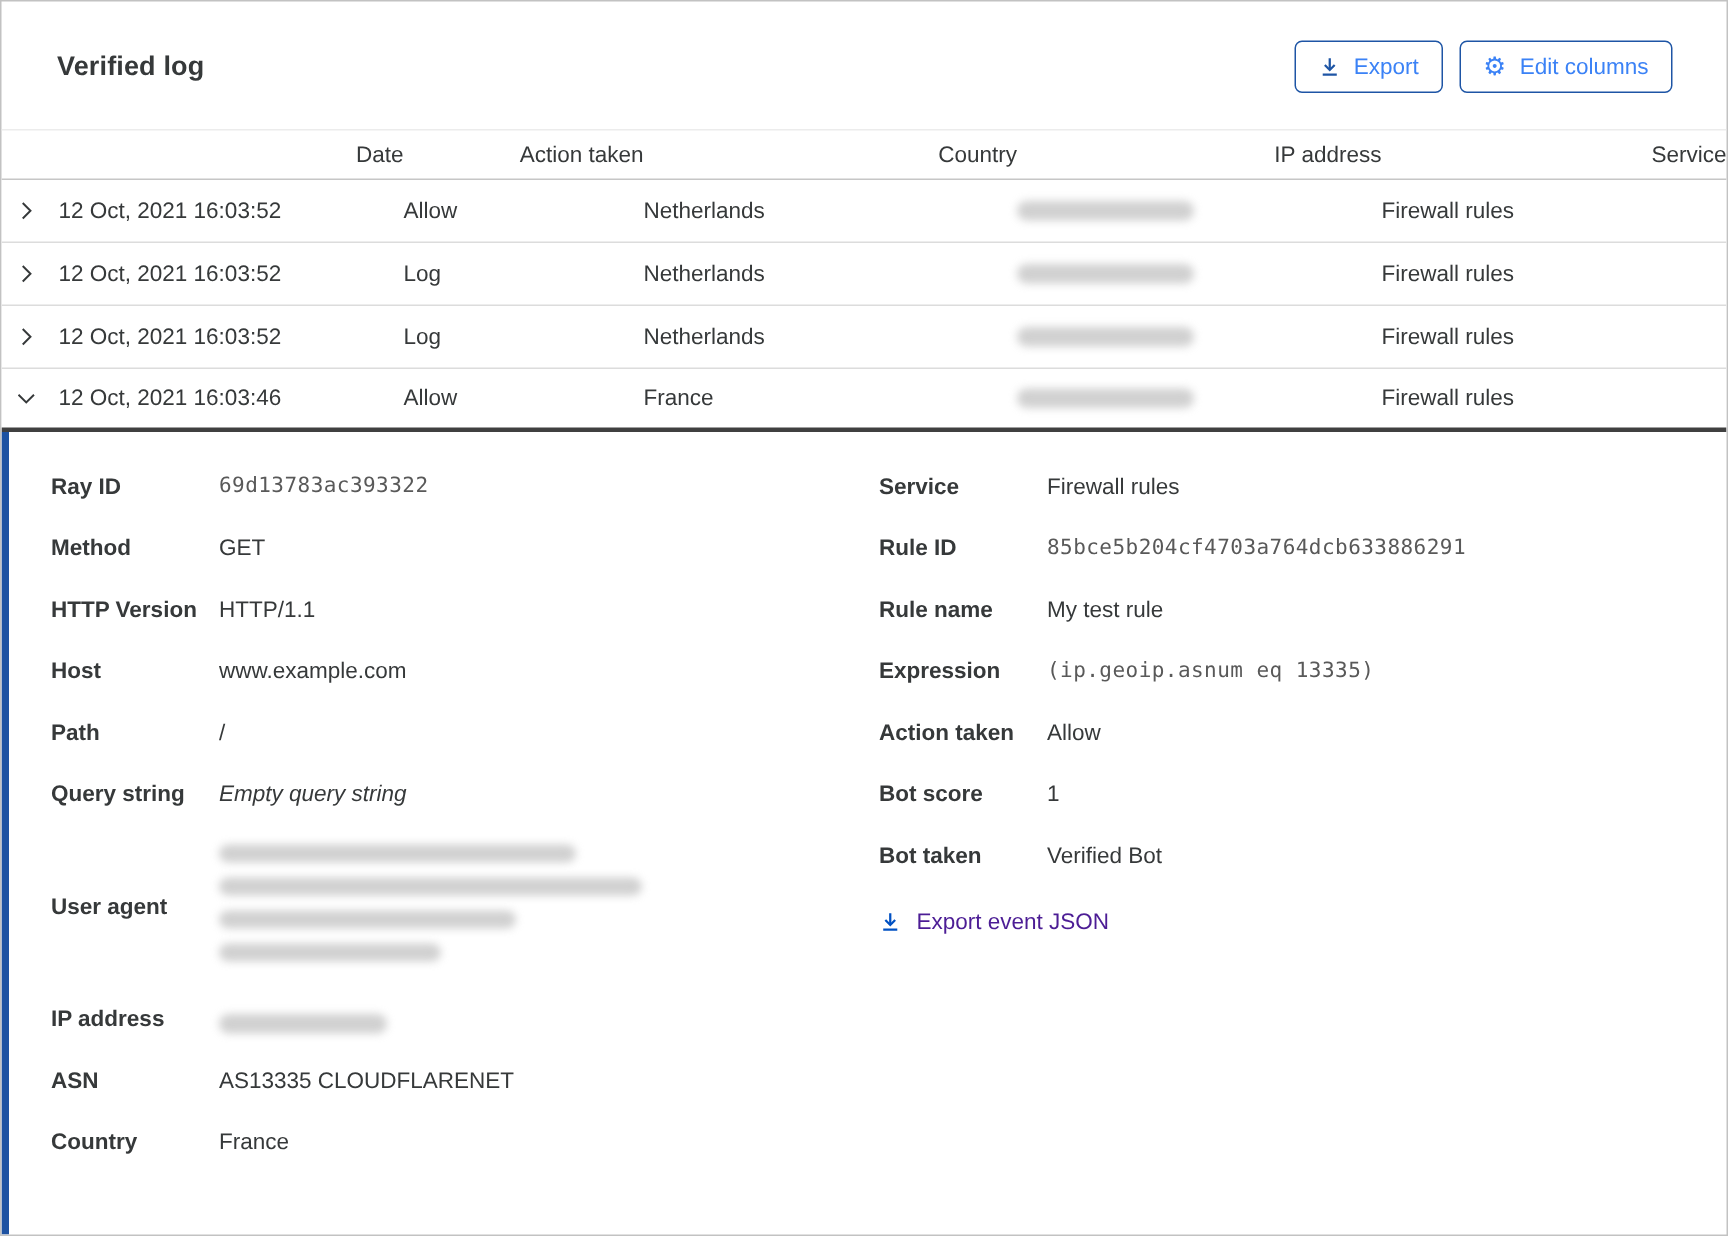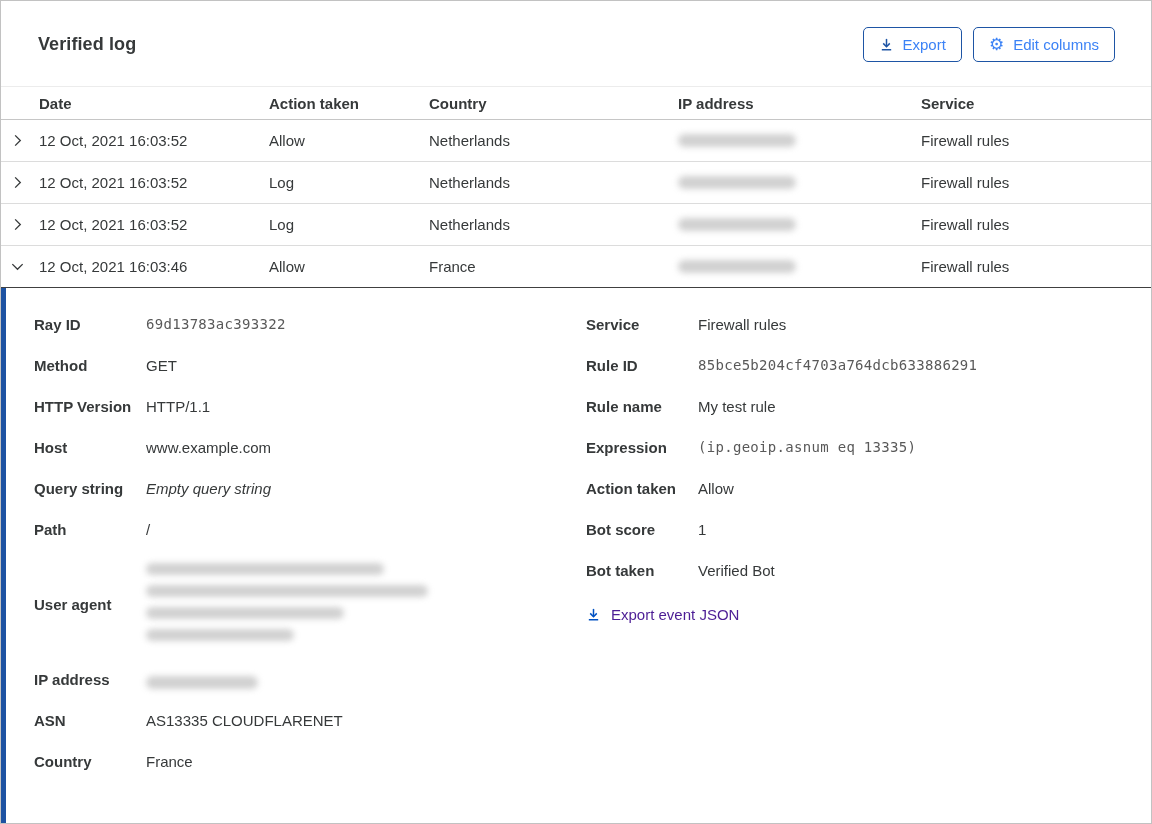--- a/index.html
+++ b/index.html
@@ -51,31 +51,32 @@
   
   .log-table { margin-top: 24px; }
   .trow {
     display: grid;
     grid-template-columns: 38px 230px 160px 249px 243px 1fr;
     align-items: center;
     font-size: 15px;
   }
   .thead {
     height: 34px;
-    font-weight: 700;
+    font-weight: 400;
     border-top: 1px solid #ececec;
     border-bottom: 1px solid #c6c6c6;
+    text-align: right;
   }
   .tbody-row {
     height: 42px;
     border-bottom: 1px solid #dcdcdc;
     cursor: pointer;
     background: #fff;
   }
-  .tbody-row.expanded { border-bottom: 1px solid #404040; }
+  .tbody-row.expanded { border-bottom: 3px solid #404040; }
   .chev-cell {
     padding-left: 9px;
     display: flex;
     align-items: center;
   }
   .chev-cell svg { display: block; }
   .blur-bar {
     height: 13px;
     border-radius: 7px;
     background: #ababab;
@@ -258,26 +259,26 @@
       </div>
       <div class="drow">
         <div class="dlabel">HTTP Version</div>
         <div class="dvalue">HTTP/1.1</div>
       </div>
       <div class="drow">
         <div class="dlabel">Host</div>
         <div class="dvalue">www.example.com</div>
       </div>
       <div class="drow">
+        <div class="dlabel">Path</div>
+        <div class="dvalue">/</div>
+      </div>
+      <div class="drow">
         <div class="dlabel">Query string</div>
         <div class="dvalue italic">Empty query string</div>
-      </div>
-      <div class="drow">
-        <div class="dlabel">Path</div>
-        <div class="dvalue">/</div>
       </div>
       <div class="drow">
         <div class="dlabel">User agent</div>
         <div class="redacted-lines">
           <div class="blur-bar ua-1"></div>
           <div class="blur-bar ua-2"></div>
           <div class="blur-bar ua-3"></div>
           <div class="blur-bar ua-4"></div>
         </div>
       </div>

